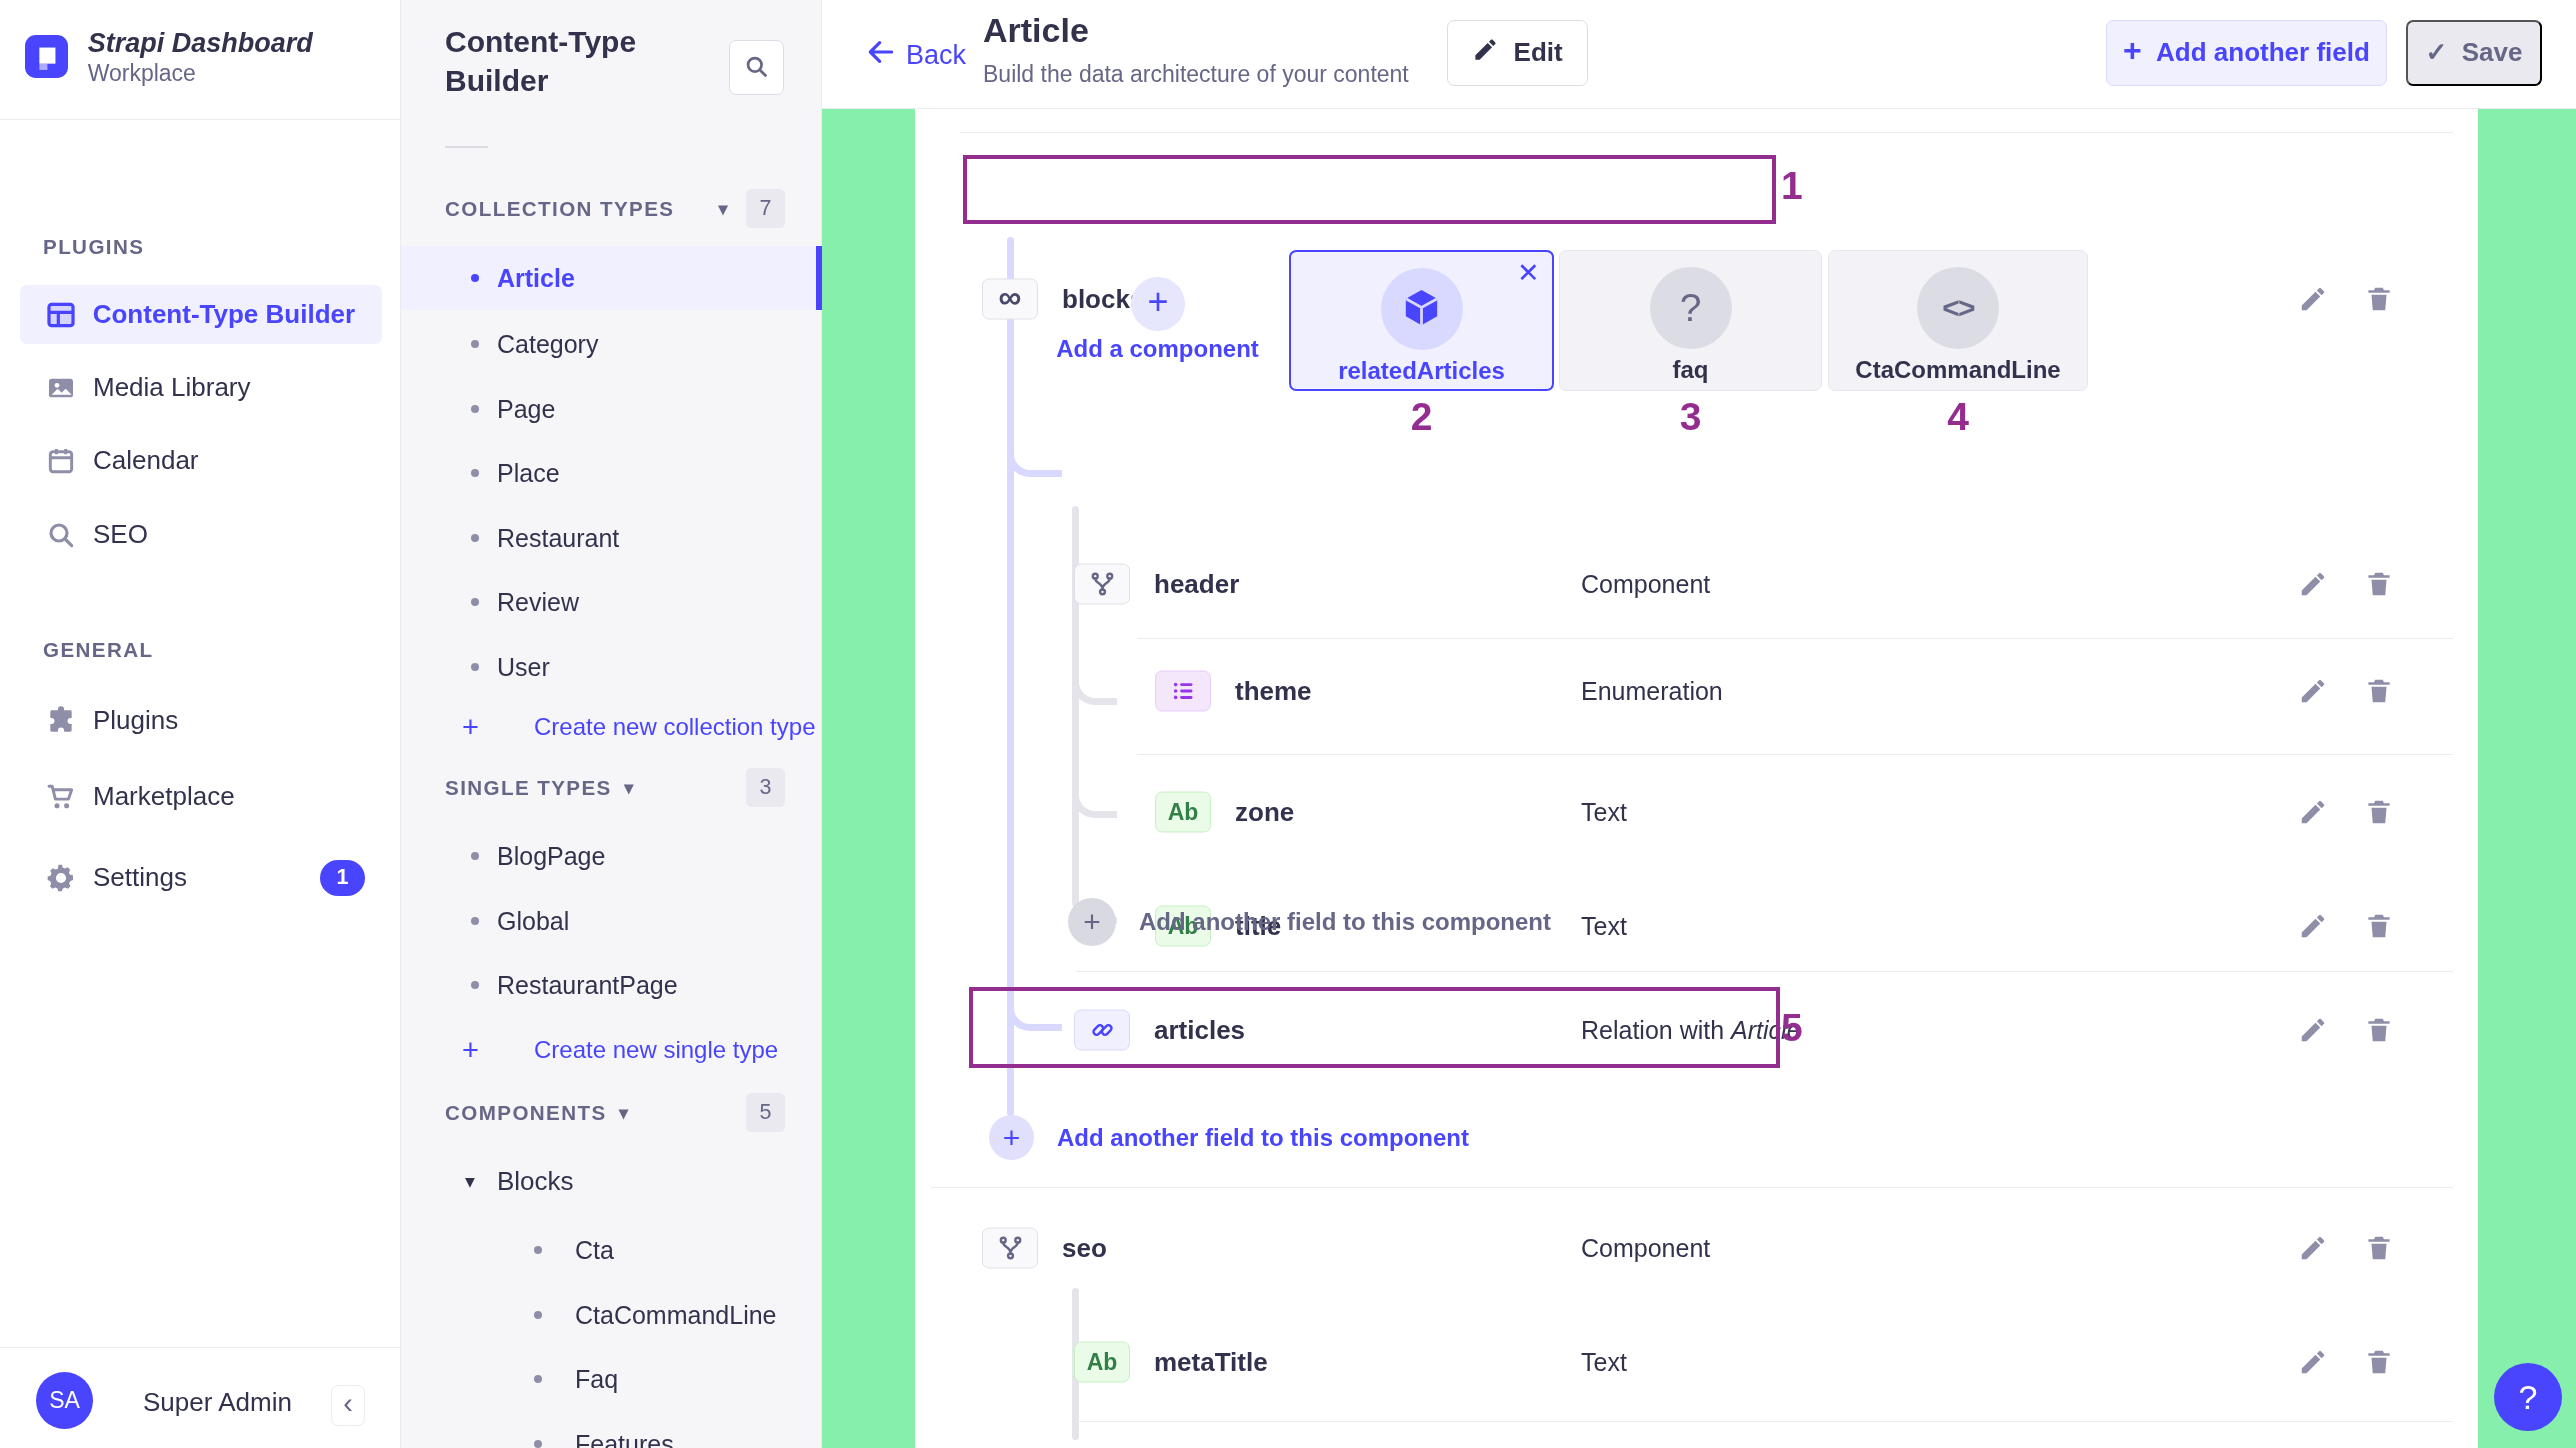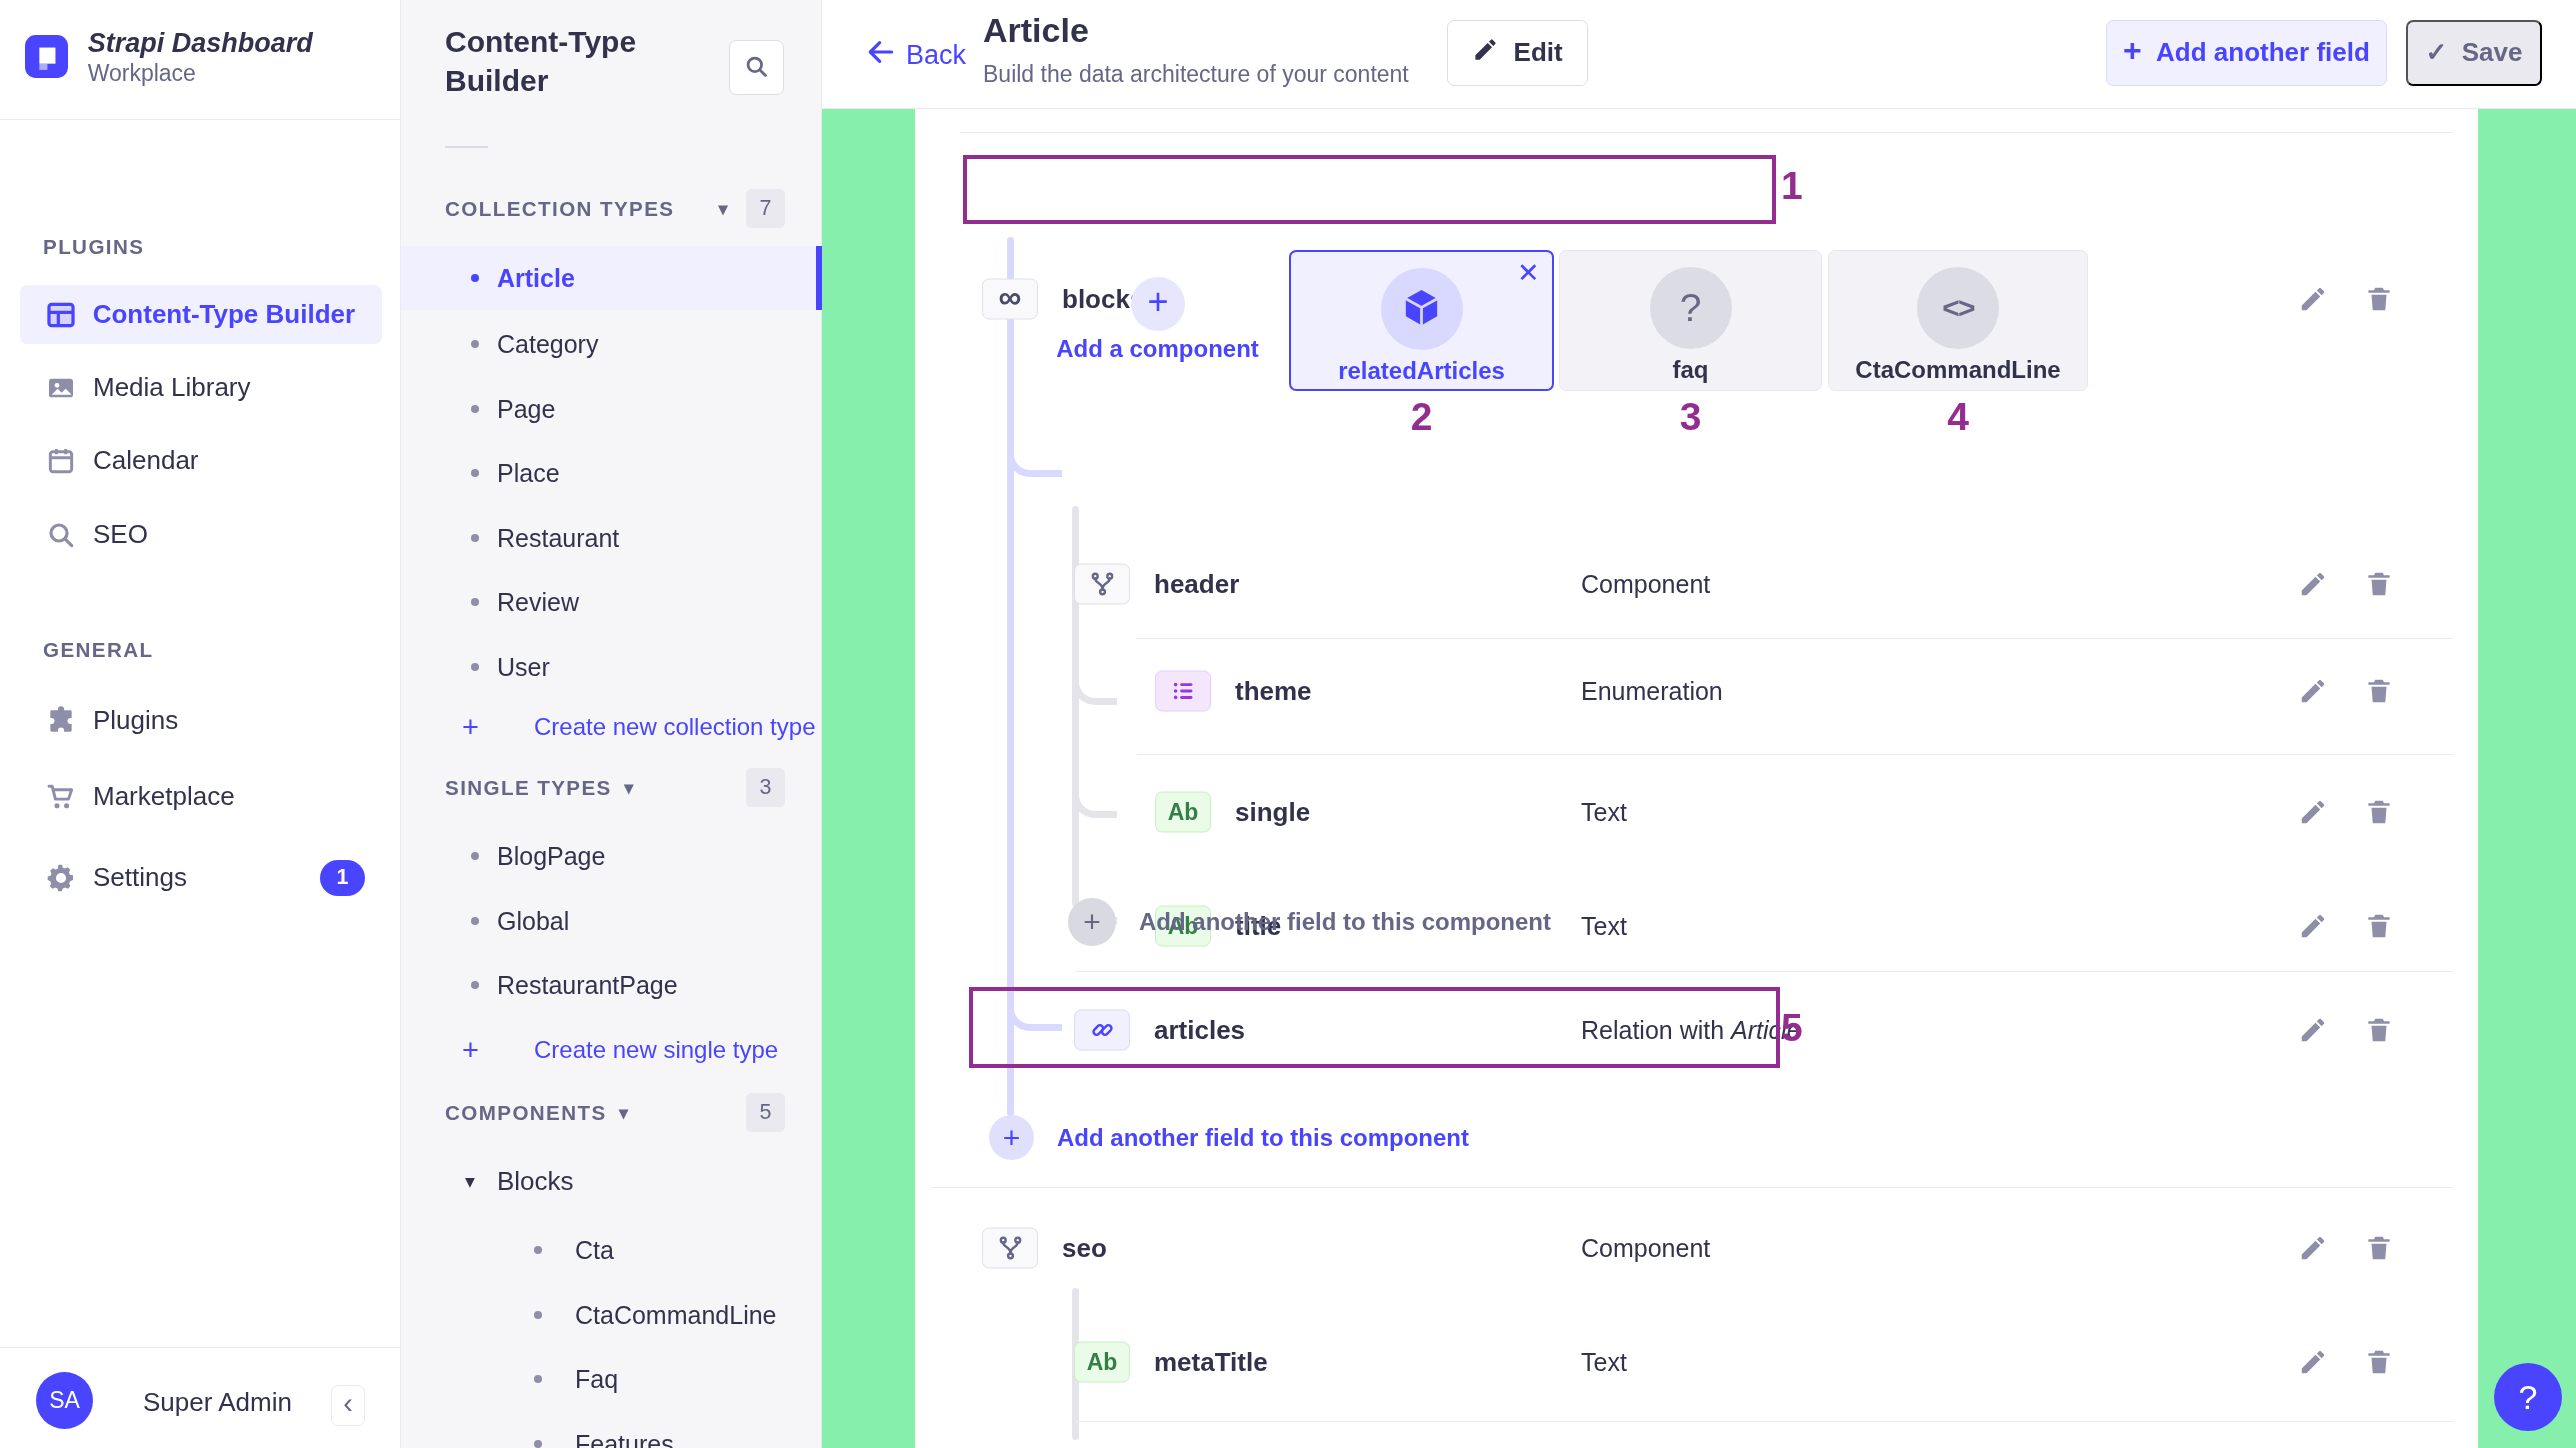--- a/index.html
+++ b/index.html
@@ -486,21 +486,21 @@
         <span class="act act-del">
           <svg width="30" height="30" viewBox="0 0 24 24">
               <path fill="#8e8ea9" d="M9 3h6l1 2h4.5v2h-17V5H8l1-2zM6 8.5h12L17 21H7L6 8.5z"></path>
             </svg>
         </span>
       </div>
       <div class="cdiv" style="left:222px;top:529px;width:1316px;"></div>
 
       <div class="frow l2" style="top:671px;">
         <span class="ibox ibox-green">Ab</span>
-        <span class="fname">single</span>
+        <span class="fname">zone</span>
         <span class="ftype">Text</span>
         <span class="act act-edit">
           <svg width="30" height="30" viewBox="0 0 24 24">
               <path fill="#8e8ea9" d="M3 17.2V21h3.8L17.8 10l-3.8-3.8L3 17.2zM20.7 7.1a1 1 0 0 0 0-1.4l-2.4-2.4a1 1 0 0 0-1.4 0l-1.8 1.8 3.8 3.8 1.8-1.8z"></path>
             </svg>
         </span>
         <span class="act act-del">
           <svg width="30" height="30" viewBox="0 0 24 24">
               <path fill="#8e8ea9" d="M9 3h6l1 2h4.5v2h-17V5H8l1-2zM6 8.5h12L17 21H7L6 8.5z"></path>
             </svg>

